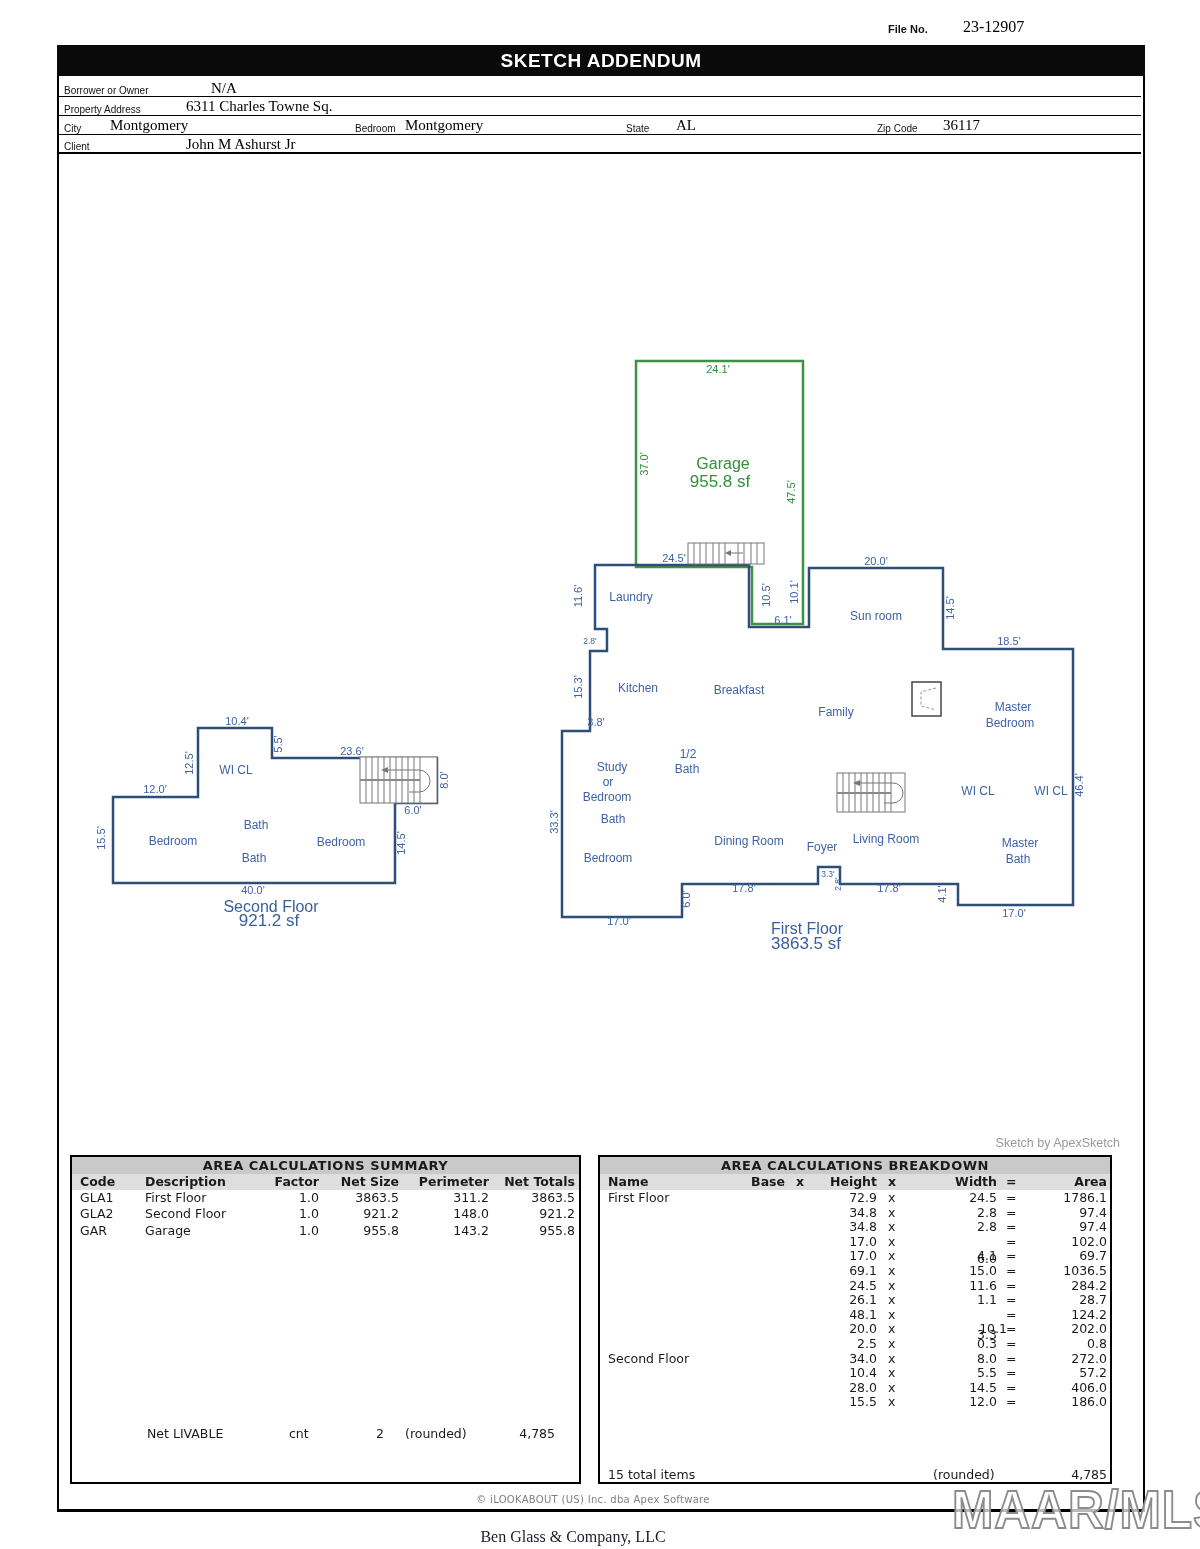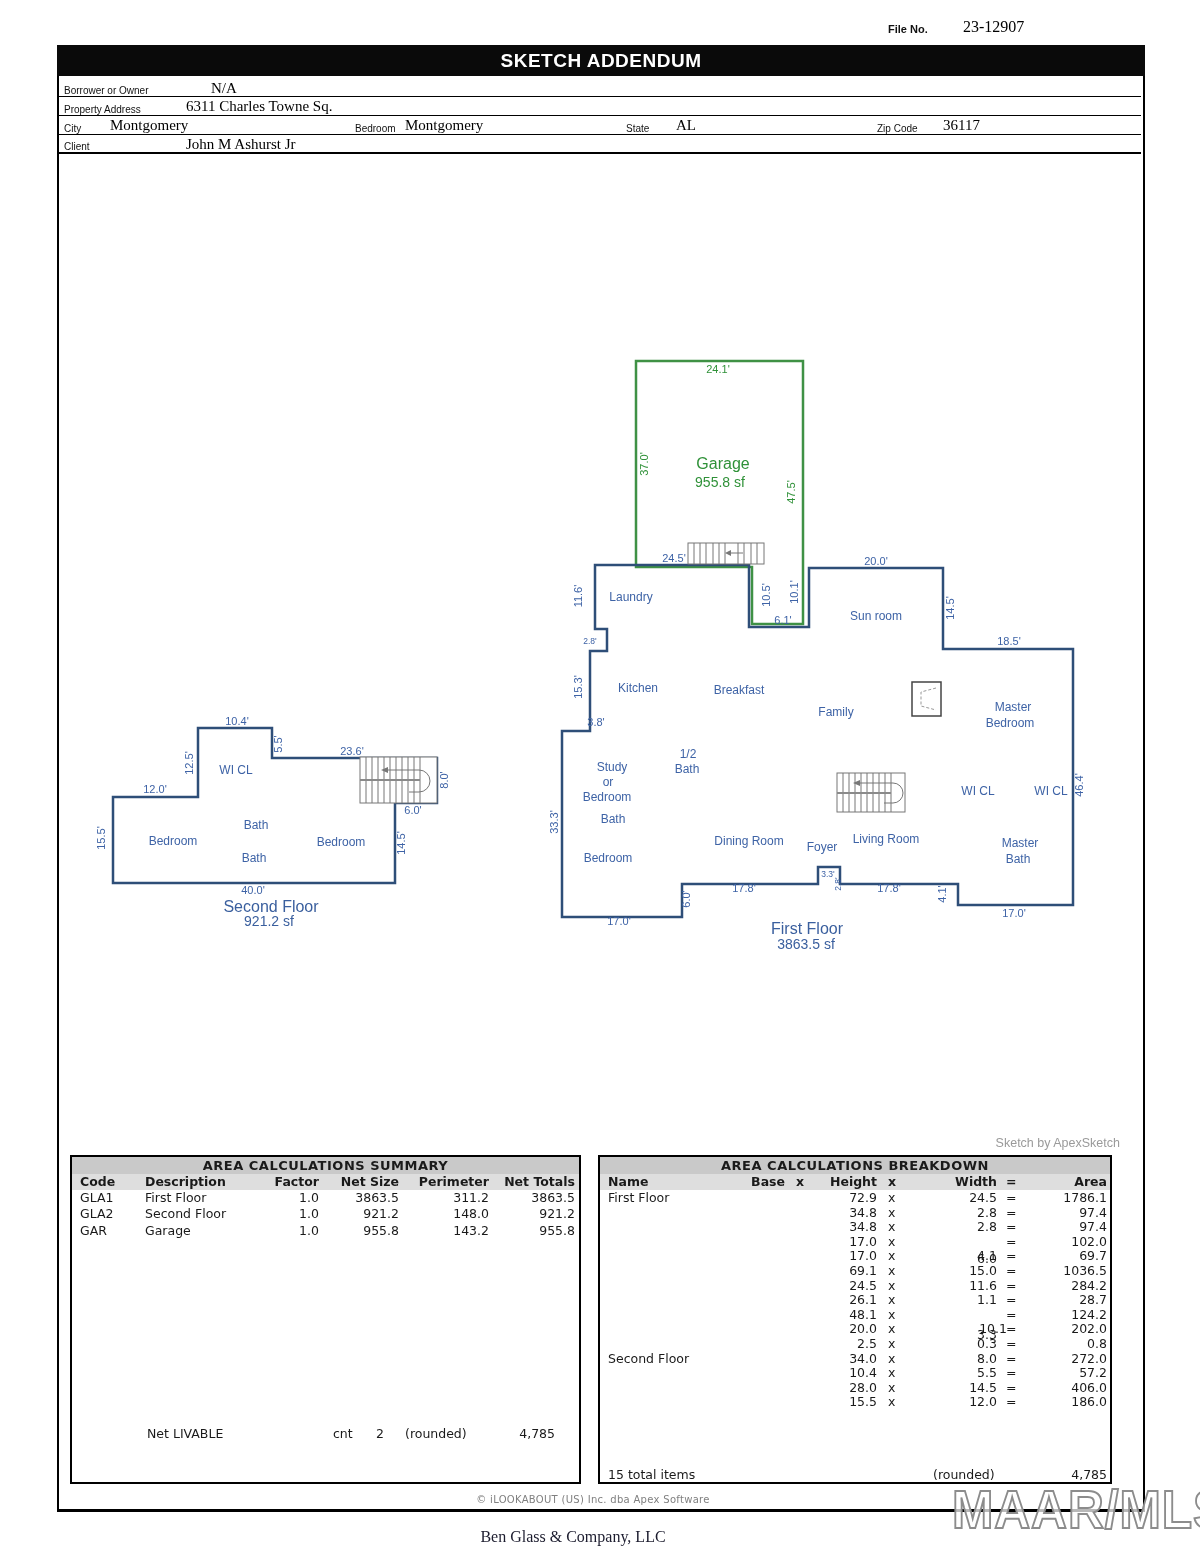--- a/index.html
+++ b/index.html
@@ -12,21 +12,21 @@
   .fval{position:absolute;font-family:"Liberation Serif",serif;font-size:15px;color:#000;white-space:nowrap;}
   .fileno-l{position:absolute;left:888px;top:23px;font-size:11px;font-weight:bold;color:#111;}
   .fileno-v{position:absolute;left:963px;top:18px;font-family:"Liberation Serif",serif;font-size:16px;color:#000;}
   
   .sk{position:absolute;transform:translate(-50%,-50%);white-space:pre;z-index:5;}
   .sk.rot{transform:translate(-50%,-50%) rotate(-90deg);}
   .d{font-size:11px;color:#3e63a6;}
   .ds{font-size:8.5px;color:#3e63a6;}
   .r{font-size:12px;color:#3e63a6;}
   .t1{font-size:16px;color:#3a5f9e;}
-  .t2{font-size:14px;color:#3a5f9e;}
+  .t2{font-size:17px;color:#3a5f9e;}
   .dg{color:#2f9138;}
   .gt{color:#2f9138;}
   #plan-svg{position:absolute;left:0;top:0;z-index:2;}
   .credit{position:absolute;right:80px;top:1136px;font-size:12.5px;color:#9a9a9a;white-space:nowrap;}
   
   .tbl{position:absolute;top:1155px;height:325px;border:2px solid #000;background:#fff;font-family:"DejaVu Sans",sans-serif;color:#1a1a1a;z-index:6;}
   .tbl.summary{left:70px;width:507px;}
   .tbl.breakdown{left:598px;width:510px;}
   .tbl-title{height:17px;line-height:17px;background:#c9c9c9;font-weight:bold;font-size:13px;text-align:center;letter-spacing:.5px;}
   .tbl-head{position:relative;height:16px;background:#dedede;font-weight:bold;font-size:12.5px;}
@@ -204,21 +204,21 @@
         <span class="tcell" style="top: 16.3px; left: 0px; width: 503px; text-align: right;">921.2</span>
         <span class="tcell" style="top: 32.6px; left: 8px;">GAR</span>
         <span class="tcell" style="top: 32.6px; left: 73px;">Garage</span>
         <span class="tcell" style="top: 32.6px; left: 0px; width: 247px; text-align: right;">1.0</span>
         <span class="tcell" style="top: 32.6px; left: 0px; width: 327px; text-align: right;">955.8</span>
         <span class="tcell" style="top: 32.6px; left: 0px; width: 417px; text-align: right;">143.2</span>
         <span class="tcell" style="top: 32.6px; left: 0px; width: 503px; text-align: right;">955.8</span>
       </div>
     <div class="tbl-body" id="summary-net">
         <span class="tcell" style="top: 236px; left: 75px;">Net LIVABLE</span>
-        <span class="tcell" style="top: 236px; left: 217px; margin-left: 44px;">cnt</span>
+        <span class="tcell" style="top: 236px; left: 217px;">cnt</span>
         <span class="tcell" style="top: 236px; left: 0px; width: 312px; text-align: right;">2</span>
         <span class="tcell" style="top: 236px; left: 333px;">(rounded)</span>
         <span class="tcell" style="top: 236px; left: 0px; width: 483px; text-align: right;">4,785</span>
       </div>
   </div>
 
   <div class="tbl breakdown">
     <div class="tbl-title">AREA CALCULATIONS BREAKDOWN</div>
     <div class="tbl-head">
       <span class="tcell" style="left:8px">Name</span>

